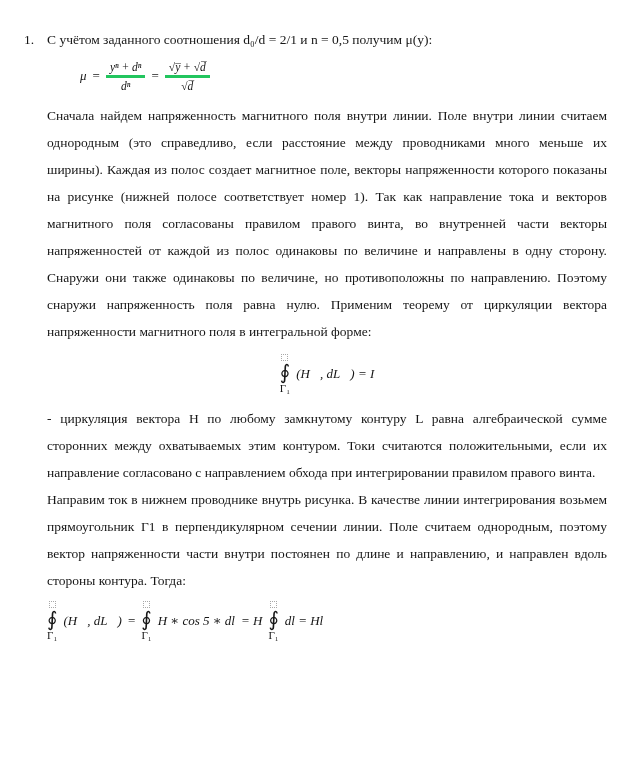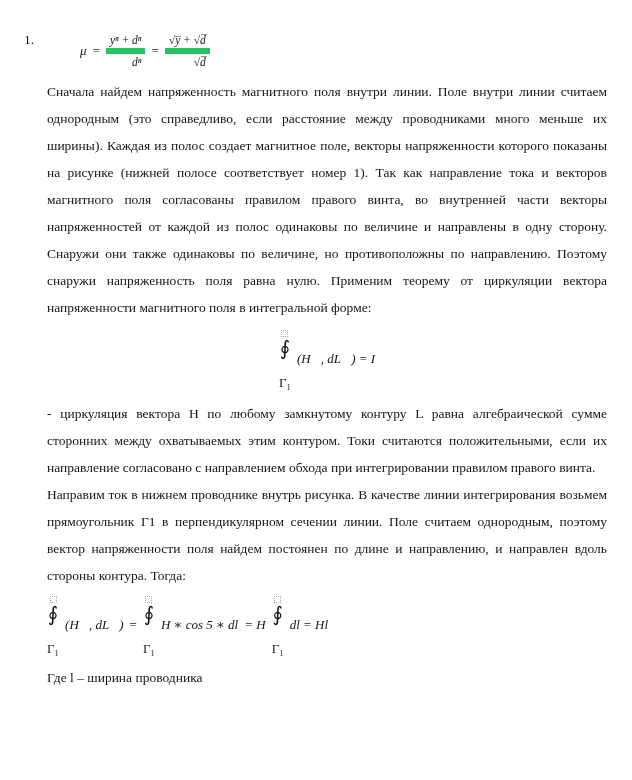--- a/index.html
+++ b/index.html
@@ -25,35 +25,36 @@
     align-items: center;
     line-height: 1.15;
     font-size: 13px;
     gap: 6px;
     margin: 7px 0 9px 0;
   }
   .formula-row.indent { margin-left: 33px; }
   .formula-row.center { justify-content: center; margin: 9px 0 11px 0; }
   .f-it { font-style: italic; }
   .f-op { font-style: normal; }
-  .frac { display: inline-block; text-align: right; font-style: italic; font-size: 11.5px; }
+  .frac { display: inline-block; text-align: center; font-style: italic; font-size: 11.5px; }
   .frac .num { display: block; padding: 0 4px 1px 4px; line-height: 14px; }
-  .frac .den { display: block; border-top: 6px solid #22c55e; padding: 1px 4px 0 4px; line-height: 14px; }
+  .frac .den { display: block; border-top: 3px solid #22c55e; padding: 1px 4px 0 4px; line-height: 14px; }
   .oint { display: inline-flex; flex-direction: column; align-items: center; line-height: 1; }
   .phbox { width: 7px; height: 7px; border: 1px dotted #a8a8a8; margin-bottom: 1px; }
   .oint-sym { font-size: 20px; font-style: normal; }
-  .oint-sub { font-size: 13px; margin-top: 18px; font-style: normal; }
+  .oint-sub { font-size: 11px; margin-top: 1px; font-style: normal; }
 </style>
 </head>
 <body>
 
 <div class="page">
 
   <div class="para item-head">
     <span class="item-num">1.</span>
+    <span>С учётом заданного соотношения d₀/d = 2/1 и n = 0,5 получим μ(у):</span>
   </div>
 
   <div class="formula-row indent">
     <span class="f-it">μ</span>
     <span class="f-op">=</span>
     <span class="frac">
       <span class="num">yⁿ + dⁿ</span>
       <span class="den">dⁿ</span>
     </span>
     <span class="f-op">=</span>
@@ -69,21 +70,21 @@
     <span class="oint">
       <span class="phbox"></span>
       <span class="oint-sym">∮</span>
       <span class="oint-sub">Γ₁</span>
     </span>
     <span class="f-it">(H⃗, dL⃗) = I</span>
   </div>
 
   <div class="para">- циркуляция вектора H по любому замкнутому контуру L равна алгебраической сумме сторонних между охватываемых этим контуром. Токи считаются положительными, если их направление согласовано с направлением обхода при интегрировании правилом правого винта.</div>
 
-  <div class="para">Направим ток в нижнем проводнике внутрь рисунка. В качестве линии интегрирования возьмем прямоугольник Г1 в перпендикулярном сечении линии. Поле считаем однородным, поэтому вектор напряженности поля найдем постоянен по длине и направлению, и направлен вдоль стороны контура. Тогда:</div>
+  <div class="para">Направим ток в нижнем проводнике внутрь рисунка. В качестве линии интегрирования возьмем прямоугольник Г1 в перпендикулярном сечении линии. Поле считаем однородным, поэтому вектор напряженности части внутри постоянен по длине и направлению, и направлен вдоль стороны контура. Тогда:</div>
 
   <div class="formula-row">
     <span class="oint">
       <span class="phbox"></span>
       <span class="oint-sym">∮</span>
       <span class="oint-sub">Γ₁</span>
     </span>
     <span class="f-it">(H⃗, dL⃗)</span>
     <span class="f-op">=</span>
     <span class="oint">
@@ -94,16 +95,15 @@
     <span class="f-it">H ∗ cos 5 ∗ dl</span>
     <span class="f-it">= H</span>
     <span class="oint">
       <span class="phbox"></span>
       <span class="oint-sym">∮</span>
       <span class="oint-sub">Γ₁</span>
     </span>
     <span class="f-it">dl = Hl</span>
   </div>
 
-  <div class="para">Где l – ширина проводника</div>
 
 
 </div>
 
 </body></html>

